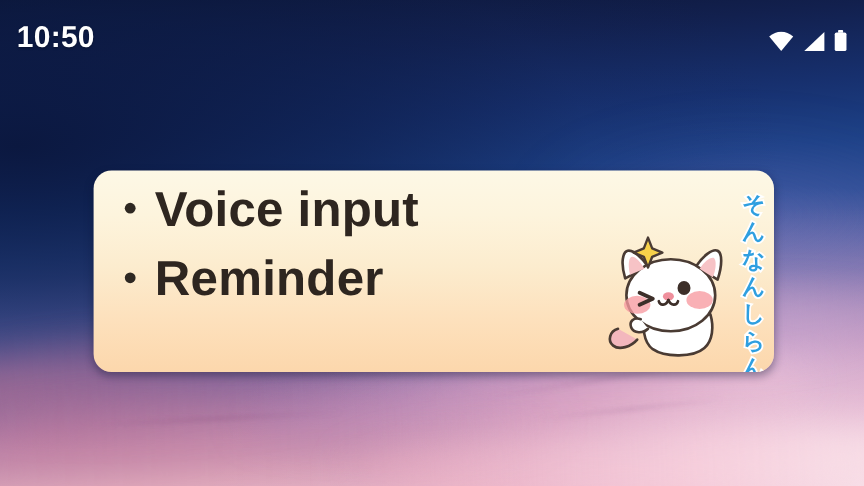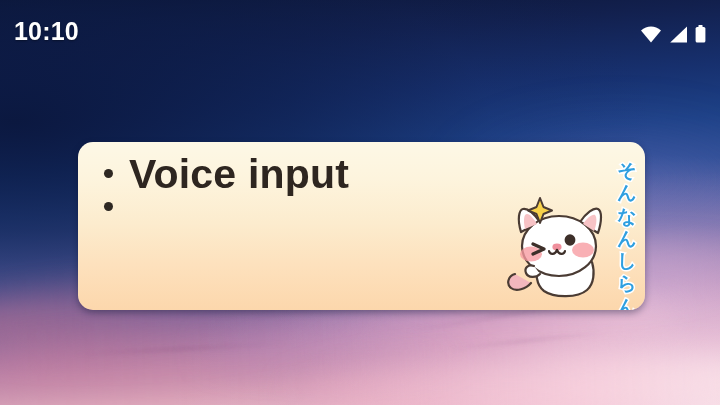--- a/index.html
+++ b/index.html
@@ -212,21 +212,21 @@
   <div class="cloud cloud-e"></div>
   <div class="cloud cloud-a"></div>
   <div class="cloud cloud-c"></div>
   <div class="cloud cloud-b"></div>
   <div class="cloud cloud-d"></div>
   <div class="cloud-streak streak-1"></div>
   <div class="cloud-streak streak-2"></div>
   <div class="cloud-streak streak-3"></div>
 
   <div class="status-bar">
-    <div class="clock">10:10</div>
+    <div class="clock">10:50</div>
     <div class="status-icons">
 
       <span>
         <svg width="22" height="17" viewBox="0 0 22 17">
           <path d="M1 4.4 C4.1 1.6 7.4 0.4 11 0.4 C14.6 0.4 17.9 1.6 21 4.4 L11 16.4 Z" fill="#ffffff"></path>
         </svg>
       </span>
 
       <span>
         <svg width="19" height="17" viewBox="0 0 19 17">
@@ -248,20 +248,21 @@
 
     <div class="bullet-list">
 
       <div class="bullet-row">
         <span class="bullet-dot"></span>
         <span class="bullet-text">Voice input</span>
       </div>
 
       <div class="bullet-row">
         <span class="bullet-dot"></span>
+        <span class="bullet-text">Reminder</span>
       </div>
 
     </div>
 
     <div class="cat-sticker">
       <svg width="135" height="118" viewBox="0 0 135 118">
         <g stroke="#4a3b33" stroke-width="2.2" stroke-linejoin="round" stroke-linecap="round">
 
           <path d="M13 86 C6 88 4 96 9 100 C14 104 24 101 29 95" fill="#f3b7bd"></path>
 

